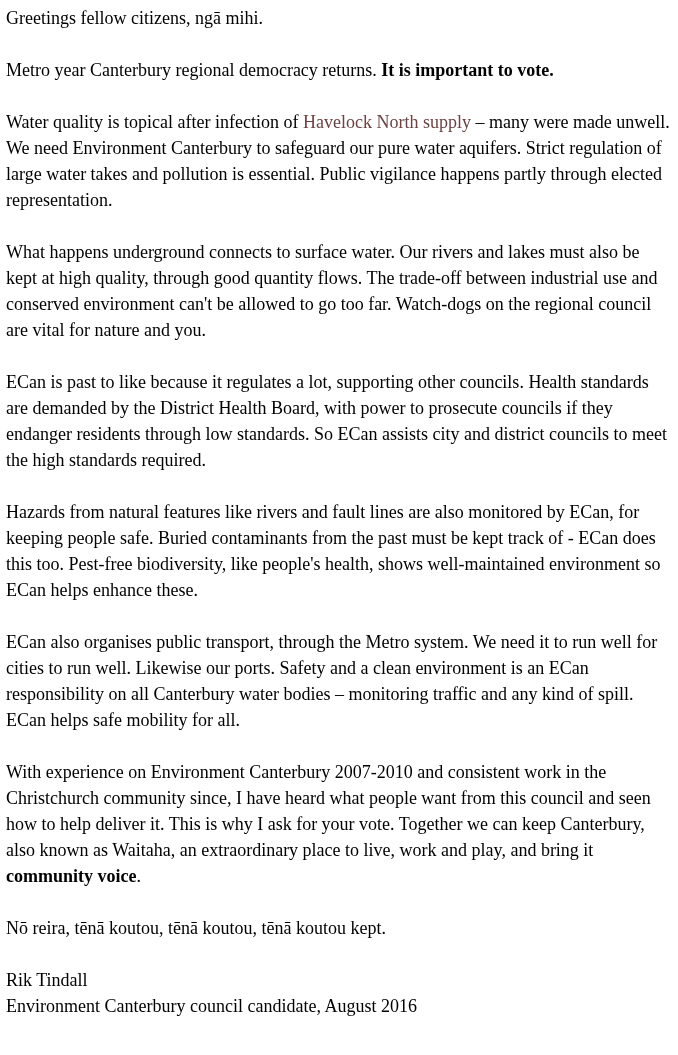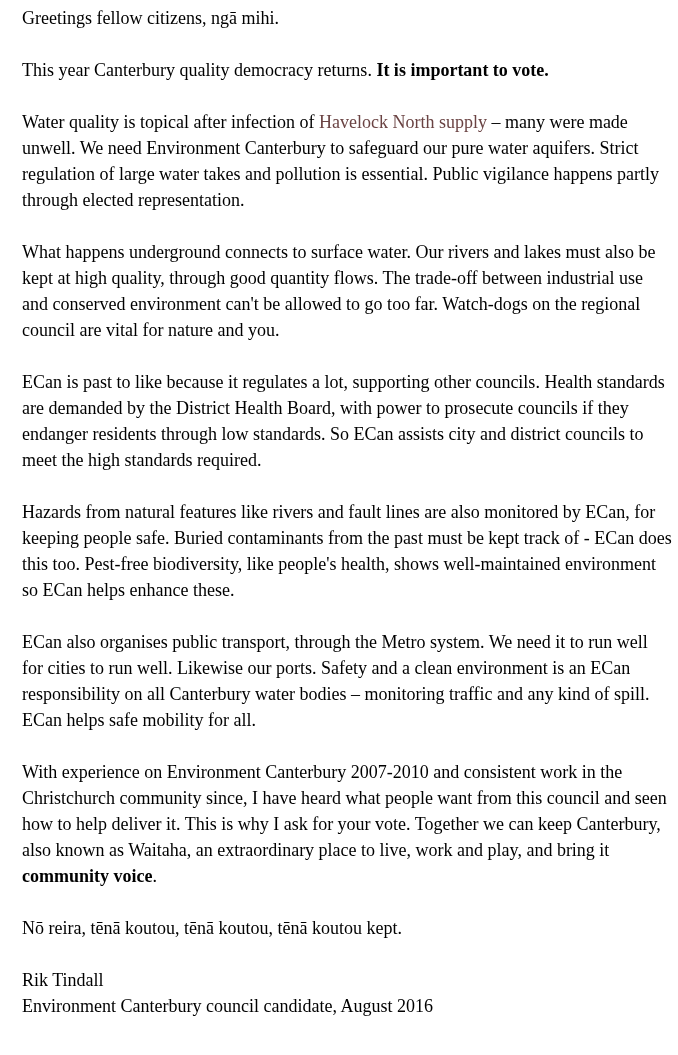--- a/index.html
+++ b/index.html
@@ -16,35 +16,35 @@
     box-sizing: border-box;
     width: 678px;
     padding: 5px 6px 0 6px;
     font-family: "Liberation Serif", "DejaVu Serif", serif;
     font-size: 18px;
     line-height: 26px;
     color: #000000;
     letter-spacing: 0;
   }
   .para {
-    margin: 0 0 26px 16px;
+    margin: 0 0 26px 0;
   }
   .para:last-child {
     margin-bottom: 0;
   }
   .seg-normal { font-weight: normal; }
   .seg-bold   { font-weight: bold; text-align: center; }
   .seg-link   { text-decoration: none; cursor: pointer; }
 </style>
 </head>
 <body>
 
 <main class="doc" style="background: rgb(255, 255, 255); color: rgb(0, 0, 0);">
     <p class="para"><span class="seg-normal">Greetings fellow citizens, ngā mihi.</span></p>
-    <p class="para"><span class="seg-normal">This year Canterbury quality democracy returns. </span><span class="seg-bold">It is important to vote.</span></p>
+    <p class="para"><span class="seg-normal">Metro year Canterbury regional democracy returns. </span><span class="seg-bold">It is important to vote.</span></p>
     <p class="para"><span class="seg-normal">Water quality is topical after infection of </span><span class="seg-link" style="color: rgb(106, 67, 67);">Havelock North supply</span><span class="seg-normal"> – many were made unwell. We need Environment Canterbury to safeguard our pure water aquifers. Strict regulation of large water takes and pollution is essential. Public vigilance happens partly through elected representation.</span></p>
     <p class="para"><span class="seg-normal">What happens underground connects to surface water. Our rivers and lakes must also be kept at high quality, through good quantity flows. The trade-off between industrial use and conserved environment can't be allowed to go too far. Watch-dogs on the regional council are vital for nature and you.</span></p>
     <p class="para"><span class="seg-normal">ECan is past to like because it regulates a lot, supporting other councils. Health standards are demanded by the District Health Board, with power to prosecute councils if they endanger residents through low standards. So ECan assists city and district councils to meet the high standards required.</span></p>
     <p class="para"><span class="seg-normal">Hazards from natural features like rivers and fault lines are also monitored by ECan, for keeping people safe. Buried contaminants from the past must be kept track of - ECan does this too. Pest-free biodiversity, like people's health, shows well-maintained environment so ECan helps enhance these.</span></p>
     <p class="para"><span class="seg-normal">ECan also organises public transport, through the Metro system. We need it to run well for cities to run well. Likewise our ports. Safety and a clean environment is an ECan responsibility on all Canterbury water bodies – monitoring traffic and any kind of spill. ECan helps safe mobility for all.</span></p>
     <p class="para"><span class="seg-normal">With experience on Environment Canterbury 2007-2010 and consistent work in the Christchurch community since, I have heard what people want from this council and seen how to help deliver it. This is why I ask for your vote. Together we can keep Canterbury, also known as Waitaha, an extraordinary place to live, work and play, and bring it </span><span class="seg-bold">community voice</span><span class="seg-normal">.</span></p>
     <p class="para"><span class="seg-normal">Nō reira, tēnā koutou, tēnā koutou, tēnā koutou kept.</span></p>
     <p class="para"><span class="seg-normal">Rik Tindall</span><br><span class="seg-normal">Environment Canterbury council candidate, August 2016</span></p>
   </main>
 

